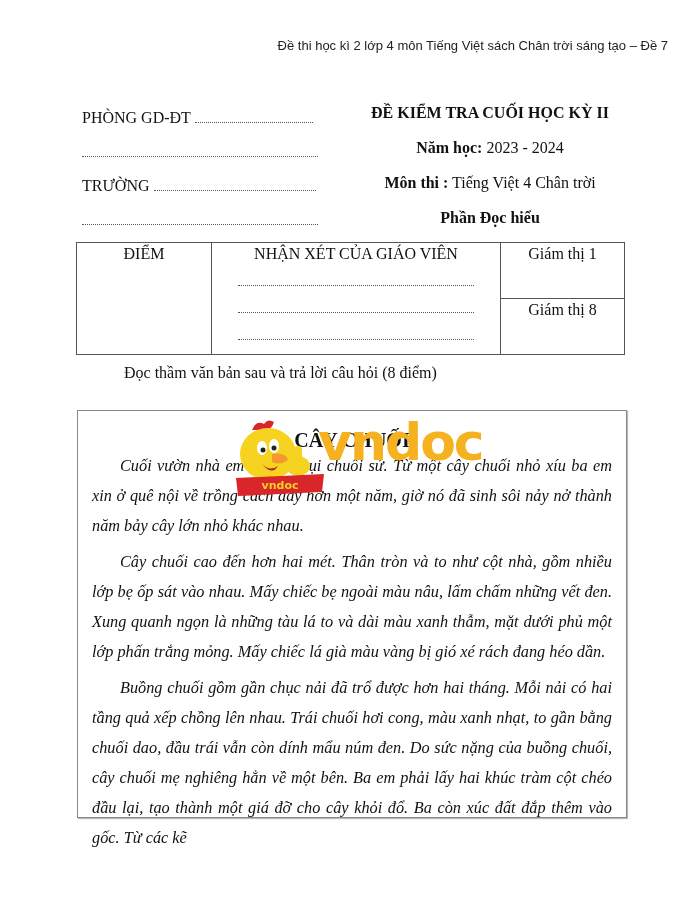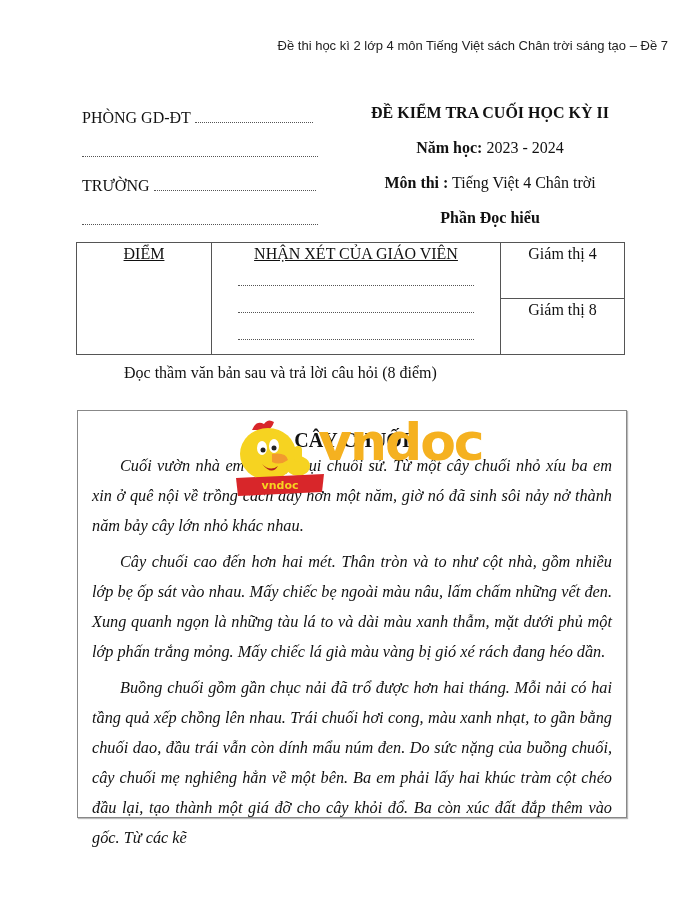--- a/index.html
+++ b/index.html
@@ -8,21 +8,21 @@
   .left-col { position: absolute; left: 82px; top: 104px; width: 240px; font-size: 16px; }
   .left-line { height: 26px; line-height: 26px; white-space: nowrap; overflow: hidden; }
   .left-line + .left-line { margin-top: 8px; }
   .dots { display: inline-block; border-bottom: 1px dotted #555; height: 18px; vertical-align: baseline; }
   .right-col { position: absolute; left: 340px; top: 100px; width: 300px; text-align: center; font-size: 16px; }
   .right-col div { height: 26px; line-height: 26px; }
   .right-col div + div { margin-top: 9px; }
   .b { font-weight: bold; }
   table.score { position: absolute; left: 76px; top: 242px; width: 549px; height: 112px; border-collapse: collapse; font-size: 16px; }
   table.score td { border: 1px solid #555; vertical-align: top; text-align: center; padding: 0; }
-  .u { text-decoration: underline; }
+  .u { }
   .cmt-line { width: 236px; margin: 0 auto; border-bottom: 1px dotted #555; height: 20px; }
   .instruction { position: absolute; left: 124px; top: 364px; font-size: 16px; }
   .story-box { position: absolute; left: 77px; top: 410px; width: 548px; height: 406px; border: 1px solid #888; box-shadow: 1px 1px 1px #bbb; }
   .story-title { text-align: center; font-weight: bold; font-size: 20px; margin-top: 18px; height: 22px; }
   .story-p { margin: 0 14px 0 14px; font-style: italic; font-size: 16.3px; line-height: 30px; text-indent: 28px; text-align: justify; }
   .story-p + .story-p { margin-top: 6px; }
   .p1 { margin-top: 0; }
   .watermark { position: absolute; left: 232px; top: 412px; width: 250px; height: 90px; pointer-events: none; }
   .wm-vndoc { position: absolute; left: 86px; top: 0px; font-family: "DejaVu Sans", sans-serif; font-weight: bold; font-size: 52px; color: #f5b120; letter-spacing: -2px; line-height: 60px; }
   .wm-slogan { position: absolute; left: 78px; top: 56px; font-family: "DejaVu Sans", sans-serif; font-weight: bold; font-size: 21px; line-height: 24px; letter-spacing: -1px; }
@@ -65,21 +65,21 @@
     <td rowspan="2" style="width:134px">
       <div class="u" style="margin-top:2px">ĐIỂM</div>
     </td>
     <td rowspan="2" style="width:288px">
       <div class="u" style="margin-top:2px;margin-bottom:2px">NHẬN XÉT CỦA GIÁO VIÊN</div>
       <div class="cmt-line"></div>
       <div class="cmt-line" style="margin-top:6px"></div>
       <div class="cmt-line" style="margin-top:6px"></div>
     </td>
     <td>
-      <div style="margin-top:2px">Giám thị 4</div>
+      <div style="margin-top:2px">Giám thị 1</div>
     </td>
   </tr>
   <tr style="height:56px">
     <td>
       <div style="margin-top:2px">Giám thị 8</div>
     </td>
   </tr>
 </tbody>
   </table>
 

